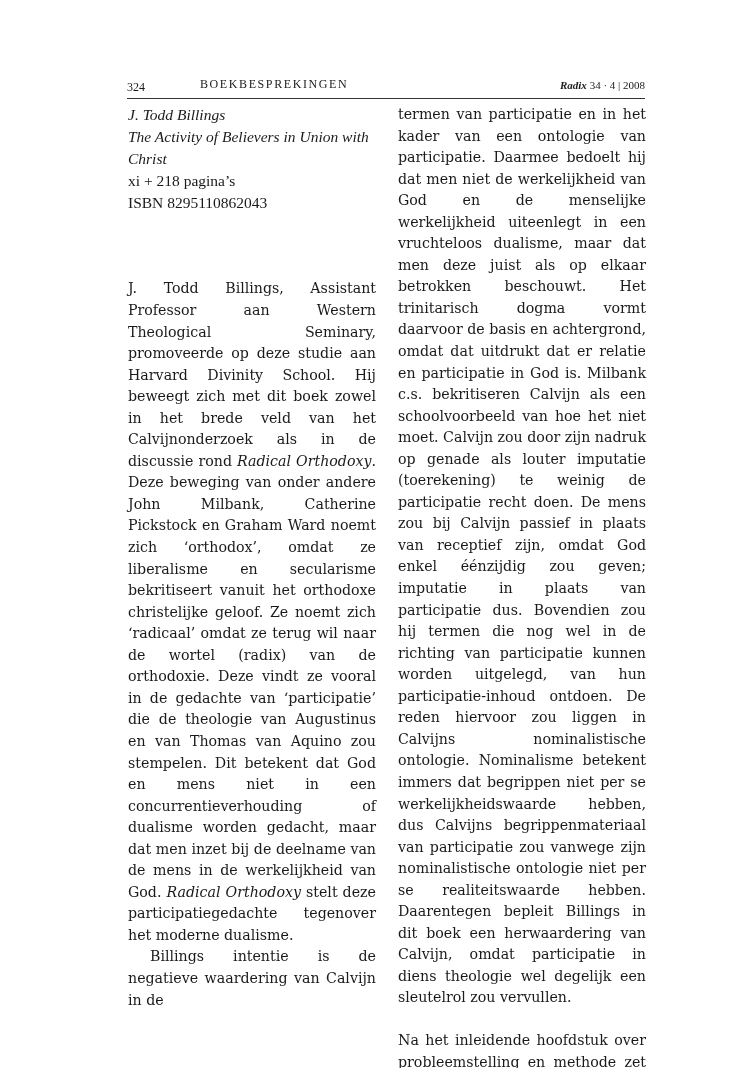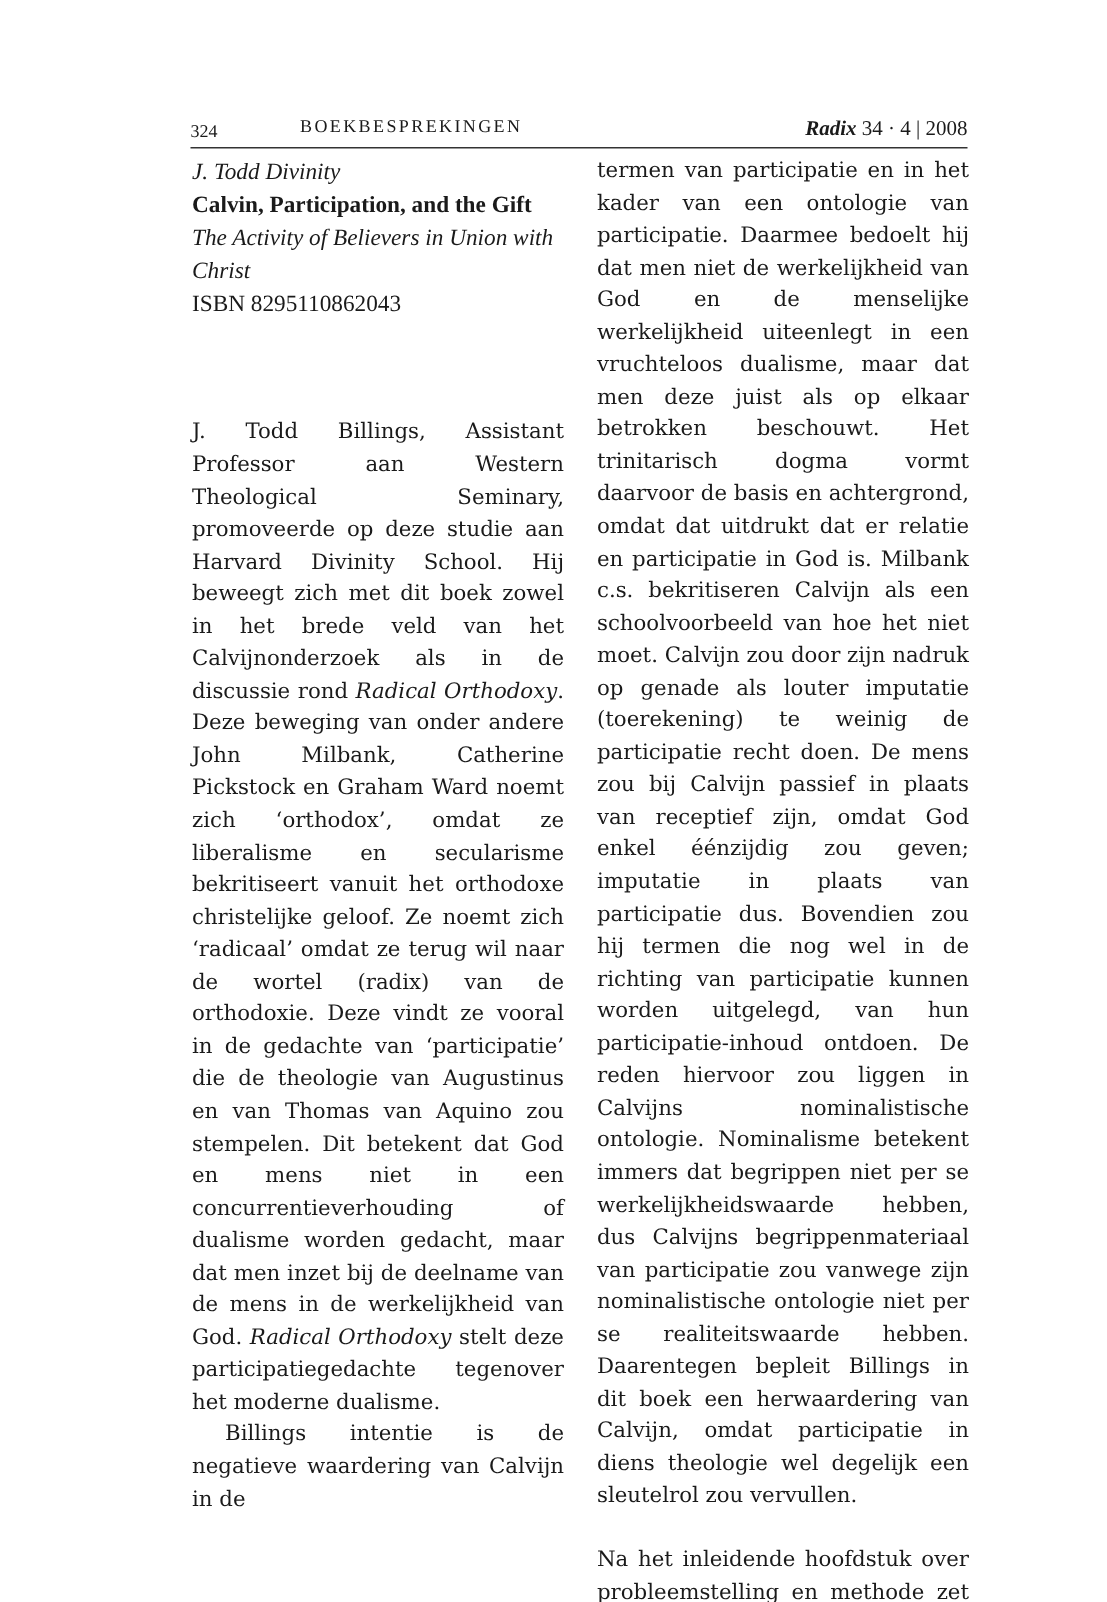--- a/index.html
+++ b/index.html
@@ -4,21 +4,21 @@
 <style>
   html, body { margin: 0; padding: 0; background: #ffffff; }
   body { width: 738px; height: 1068px; position: relative; overflow: hidden; color: #1a1a1a; }
   .page-header {
     position: absolute; left: 127px; top: 76px; width: 518px; height: 22px;
     border-bottom: 1px solid #333;
     font-family: "Liberation Serif", serif;
   }
   .page-number { position: absolute; left: 0; top: 4px; font-size: 12px; }
   .section-title { position: absolute; left: 73px; top: 1px; font-size: 12px; letter-spacing: 1.6px; }
-  .journal-ref { position: absolute; right: 0; top: 3px; font-size: 14px; }
+  .journal-ref { position: absolute; right: 0; top: 3px; font-size: 11px; }
   .journal-ref i { font-weight: bold; font-style: italic; }
 
   .col {
     position: absolute; top: 104px; width: 248px;
     font-family: "DejaVu Serif", serif; font-size: 14.2px; line-height: 21.55px;
     text-align: justify; hyphens: manual;
   }
   .col-left { left: 128px; }
   .col-right { left: 398px; }
   .col p { margin: 0; }
@@ -36,23 +36,23 @@
 <body>
 
 <div class="page-header">
   <span class="page-number">324</span>
   <span class="section-title">BOEKBESPREKINGEN</span>
   <span class="journal-ref"><i>Radix</i><span> 34 · 4 | 2008</span></span>
 </div>
 
 <div class="col col-left">
   <div class="bib">
-    <div class="author">J. Todd Divinity</div>
-    <div class="title">Calvin, Participation, and the Gift</div>
+    <div class="author">J. Todd Billings</div>
     <div class="subtitle">The Activity of Believers in Union with Christ</div>
+    <div class="pages">xi + 218 pagina’s</div>
     <div class="isbn">ISBN 8295110862043</div>
   </div>
   <p class="body-text"><span>J. Todd Billings, Assistant Professor aan Western Theological Seminary, promoveerde op deze studie aan Harvard Divinity School. Hij beweegt zich met dit boek zowel in het brede veld van het Calvijnonderzoek als in de discussie rond </span><em>Radical Orthodoxy</em><span>. Deze beweging van onder andere John Milbank, Catherine Pickstock en Graham Ward noemt zich ‘orthodox’, omdat ze liberalisme en secularisme bekritiseert vanuit het orthodoxe christelijke geloof. Ze noemt zich ‘radicaal’ omdat ze terug wil naar de wortel (radix) van de orthodoxie. Deze vindt ze vooral in de gedachte van ‘participatie’ die de theologie van Augustinus en van Thomas van Aquino zou stempelen. Dit betekent dat God en mens niet in een concurrentieverhouding of dualisme worden gedacht, maar dat men inzet bij de deelname van de mens in de werkelijkheid van God. </span><em>Radical Orthodoxy</em><span> stelt deze participatiegedachte tegenover het moderne dualisme.</span></p>
   <p class="indent"><span>Billings intentie is de negatieve waardering van Calvijn in de </span></p>
 </div>
 
 <div class="col col-right">
   <p>termen van participatie en in het kader van een ontologie van participatie. Daarmee bedoelt hij dat men niet de werkelijkheid van God en de menselijke werkelijkheid uiteenlegt in een vruchteloos dualisme, maar dat men deze juist als op elkaar betrokken beschouwt. Het trinitarisch dogma vormt daarvoor de basis en achtergrond, omdat dat uitdrukt dat er relatie en participatie in God is. Milbank c.s. bekritiseren Calvijn als een schoolvoorbeeld van hoe het niet moet. Calvijn zou door zijn nadruk op genade als louter imputatie (toerekening) te weinig de participatie recht doen. De mens zou bij Calvijn passief in plaats van receptief zijn, omdat God enkel éénzijdig zou geven; imputatie in plaats van participatie dus. Bovendien zou hij termen die nog wel in de richting van participatie kunnen worden uitgelegd, van hun participatie-inhoud ontdoen. De reden hiervoor zou liggen in Calvijns nominalistische ontologie. Nominalisme betekent immers dat begrippen niet per se werkelijkheidswaarde hebben, dus Calvijns begrippenmateriaal van participatie zou vanwege zijn nominalistische ontologie niet per se realiteitswaarde hebben. Daarentegen bepleit Billings in dit boek een herwaardering van Calvijn, omdat participatie in diens theologie wel degelijk een sleutelrol zou vervullen.</p>
   <p class="gap">Na het inleidende hoofdstuk over probleemstelling en methode zet Billings vier stappen in hoofdstuk 2 tot en met 5. In hoofdstuk 2 schetst hij de achtergronden van de participatiegedachte in Calvijns opleiding en in Calvijns verwerking van de kerkvaders. De vraag in hoeverre Calvijns opleiding in de nominalistische traditie geplaatst kan worden, behandelt hij uitgebreid,</p>
 </div>

